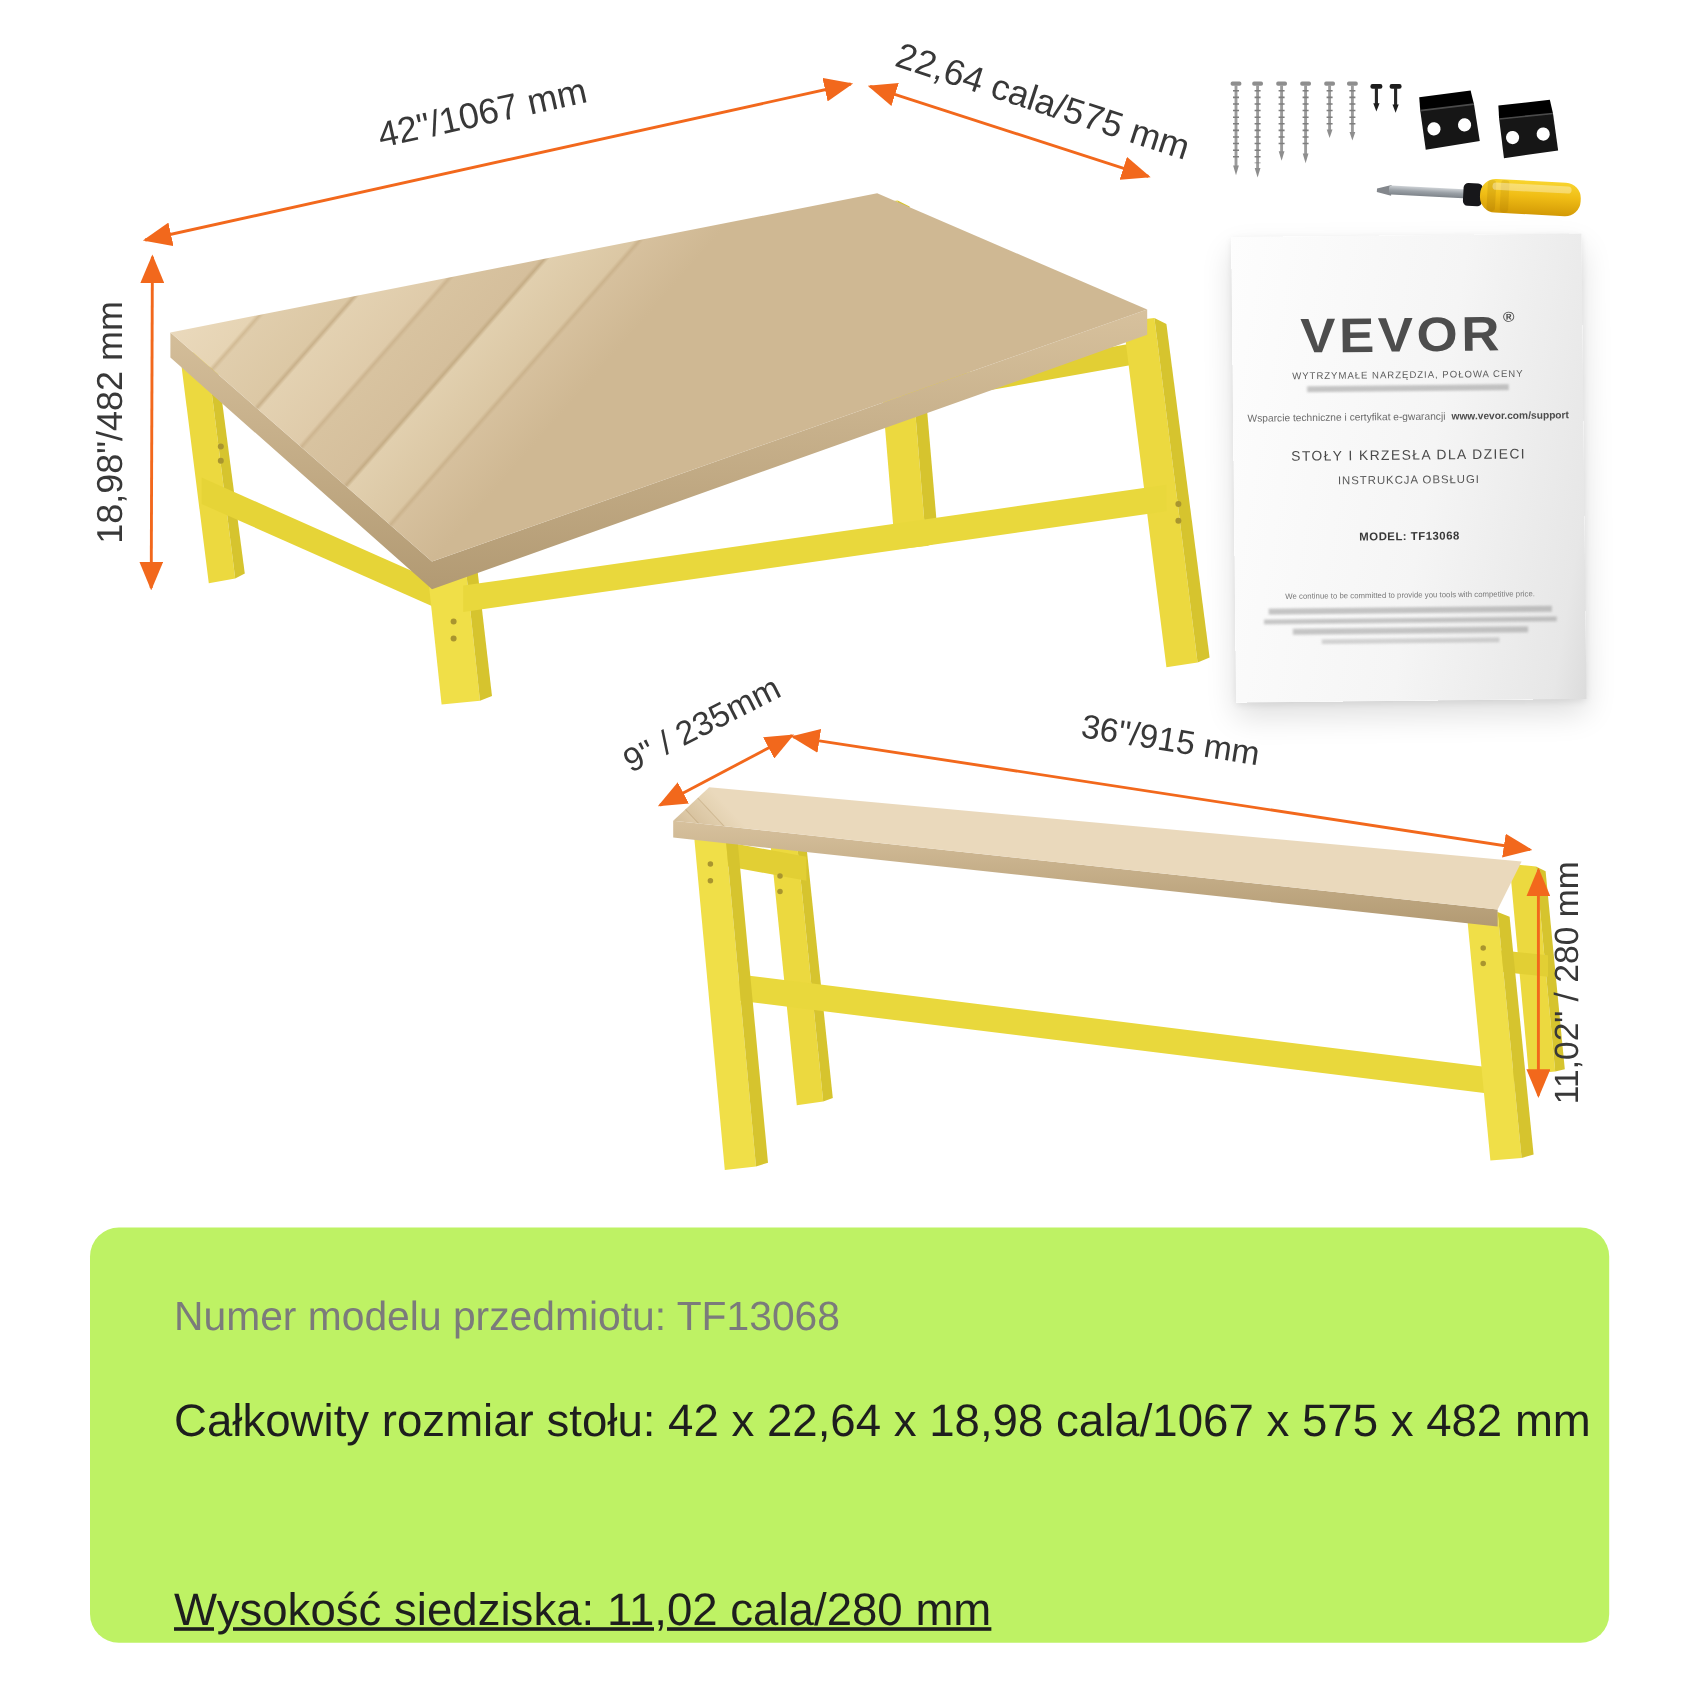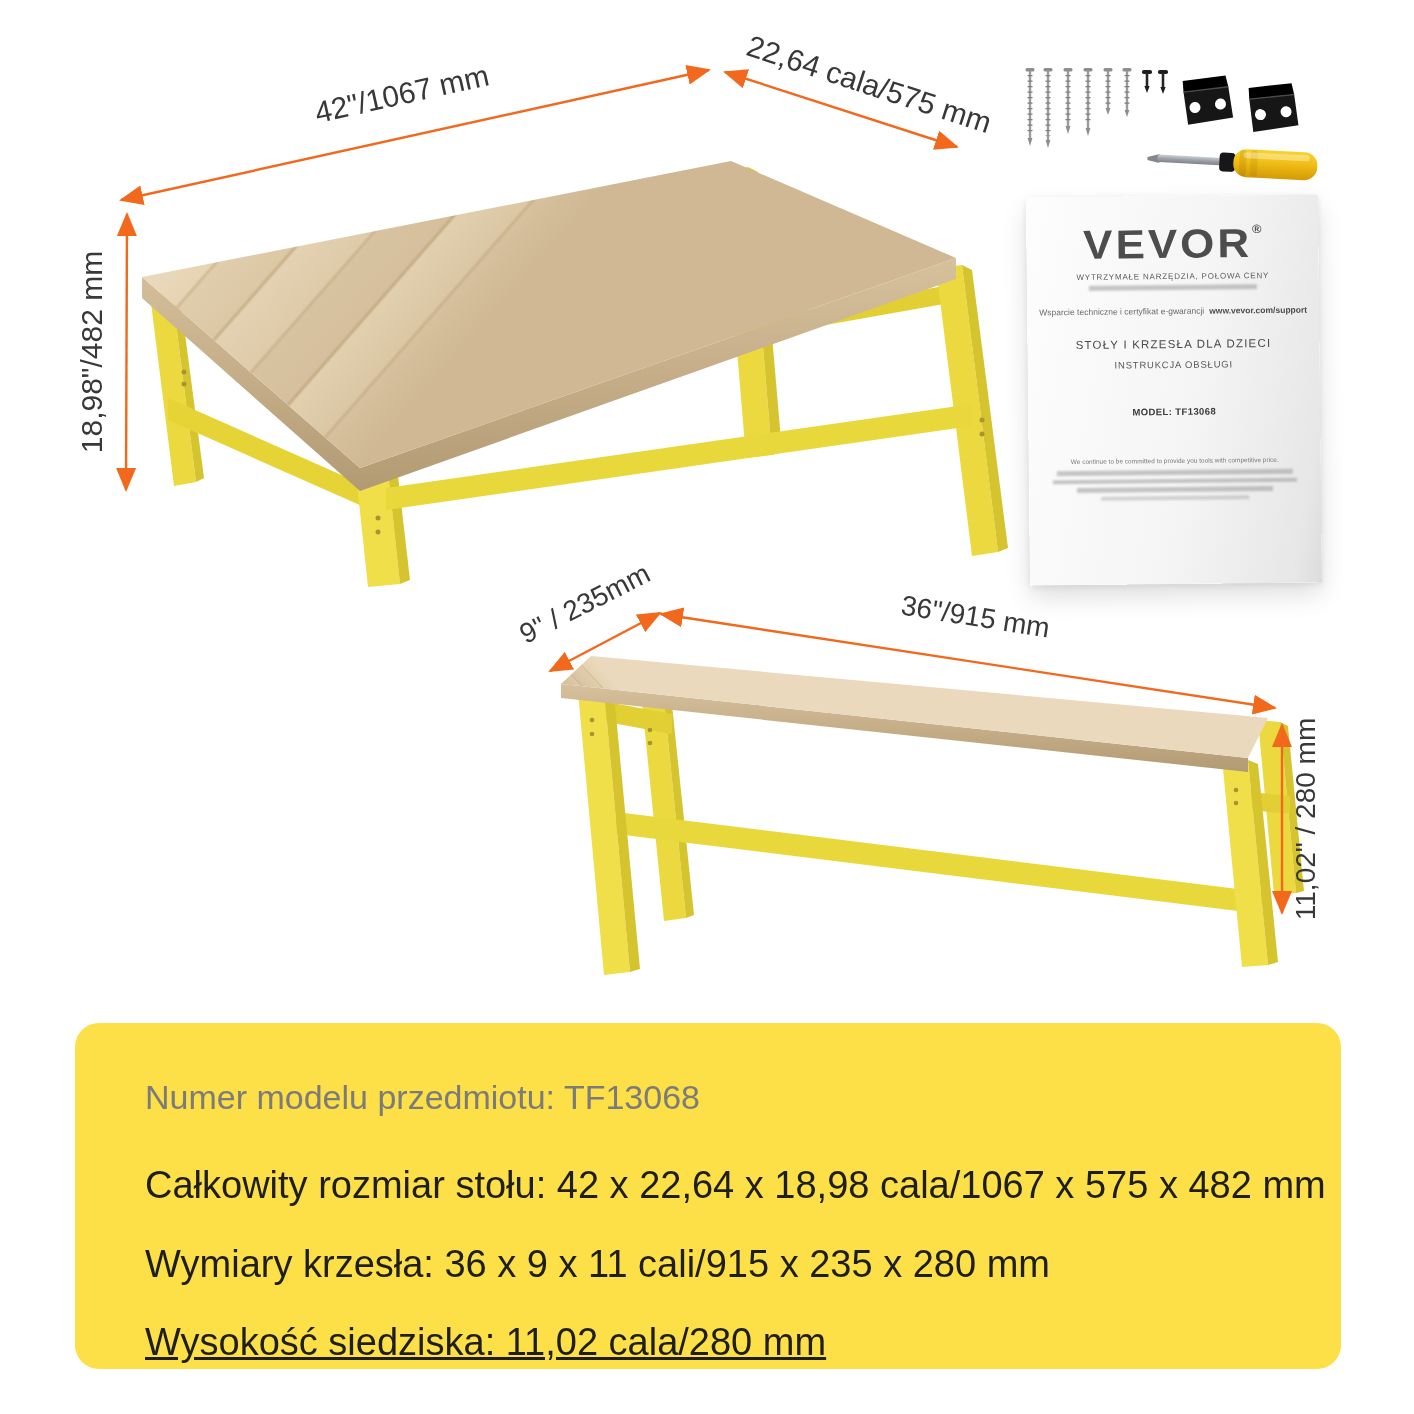--- a/index.html
+++ b/index.html
@@ -13,41 +13,41 @@
   .dim-label.small{font-size:28px;}
 
   
   .manual{
     position:absolute;left:1028px;top:196px;width:292px;height:388px;
     background:linear-gradient(100deg,#fdfdfd 0%,#f5f5f5 55%,#e7e7e7 92%,#dcdcdc 100%);
     box-shadow:0 12px 26px rgba(0,0,0,0.13), 0 2px 6px rgba(0,0,0,0.08);
     transform:rotate(-0.6deg);
     text-align:center;color:#555;
   }
-  .m-brand{margin-top:26px;font-size:44px;font-weight:900;letter-spacing:3px;color:#4d4d4d;
+  .m-brand{margin-top:61px;font-size:44px;font-weight:900;letter-spacing:3px;color:#4d4d4d;
     transform:scaleY(0.92);line-height:1;}
   .m-brand sup{font-size:13px;font-weight:700;vertical-align:26px;letter-spacing:0;}
   .m-tagline{margin-top:6px;font-size:8px;letter-spacing:0.8px;color:#5d5d5d;}
   .m-bar{background:#9a9a9a;opacity:0.55;filter:blur(1px);margin:4px auto 0;}
   .m-bar.b1{width:168px;height:5px;}
   .m-support{margin-top:16px;font-size:8.5px;color:#6b6b6b;}
   .m-support b{color:#4c4c4c;font-weight:700;margin-left:5px;}
   .m-title{margin-top:22px;font-size:11.5px;letter-spacing:1.2px;color:#4a4a4a;}
   .m-subtitle{margin-top:9px;font-size:9.5px;letter-spacing:0.8px;color:#585858;}
   .m-model{margin-top:36px;font-size:9.5px;font-weight:700;color:#393939;letter-spacing:0.4px;}
   .m-fine{margin-top:40px;font-size:6.5px;color:#7a7a7a;padding:0 22px;}
   .m-bar.b2{width:236px;height:4.5px;margin-top:6px;}
   .m-bar.b3{width:244px;height:4.5px;}
   .m-bar.b4{width:196px;height:4.5px;}
   .m-bar.b5{width:148px;height:4px;opacity:0.4;}
 
   
   .specs{
     position:absolute;left:75px;top:1023px;width:1266px;height:346px;
-    background:#fde047;border-radius:24px;
+    background:#bef264;border-radius:24px;
   }
   .spec-line{position:absolute;left:70px;white-space:nowrap;color:#1e1e1e;font-size:38px;}
   .spec-line.muted{color:#7b7b7b;font-size:34px;}
   .l1{top:55px;}
   .l2{top:141px;}
   .l3{top:220px;}
   .l4{top:298px;text-decoration:underline;}
 </style>
 </head>
 <body>
@@ -295,17 +295,16 @@
     <div class="m-fine">We continue to be committed to provide you tools with competitive price.</div>
     <div class="m-bar b2"></div>
     <div class="m-bar b3"></div>
     <div class="m-bar b4"></div>
     <div class="m-bar b5"></div>
   </div>
 
   <div class="specs">
     <div class="spec-line muted l1">Numer modelu przedmiotu: TF13068</div>
     <div class="spec-line l2">Całkowity rozmiar stołu: 42 x 22,64 x 18,98 cala/1067 x 575 x 482 mm</div>
-    <div class="spec-line l3">Wymiary krzesła: 36 x 9 x 11 cali/915 x 235 x 280 mm</div>
     <div class="spec-line l4">Wysokość siedziska: 11,02 cala/280 mm</div>
   </div>
 
 </div>
 
 </body></html>

